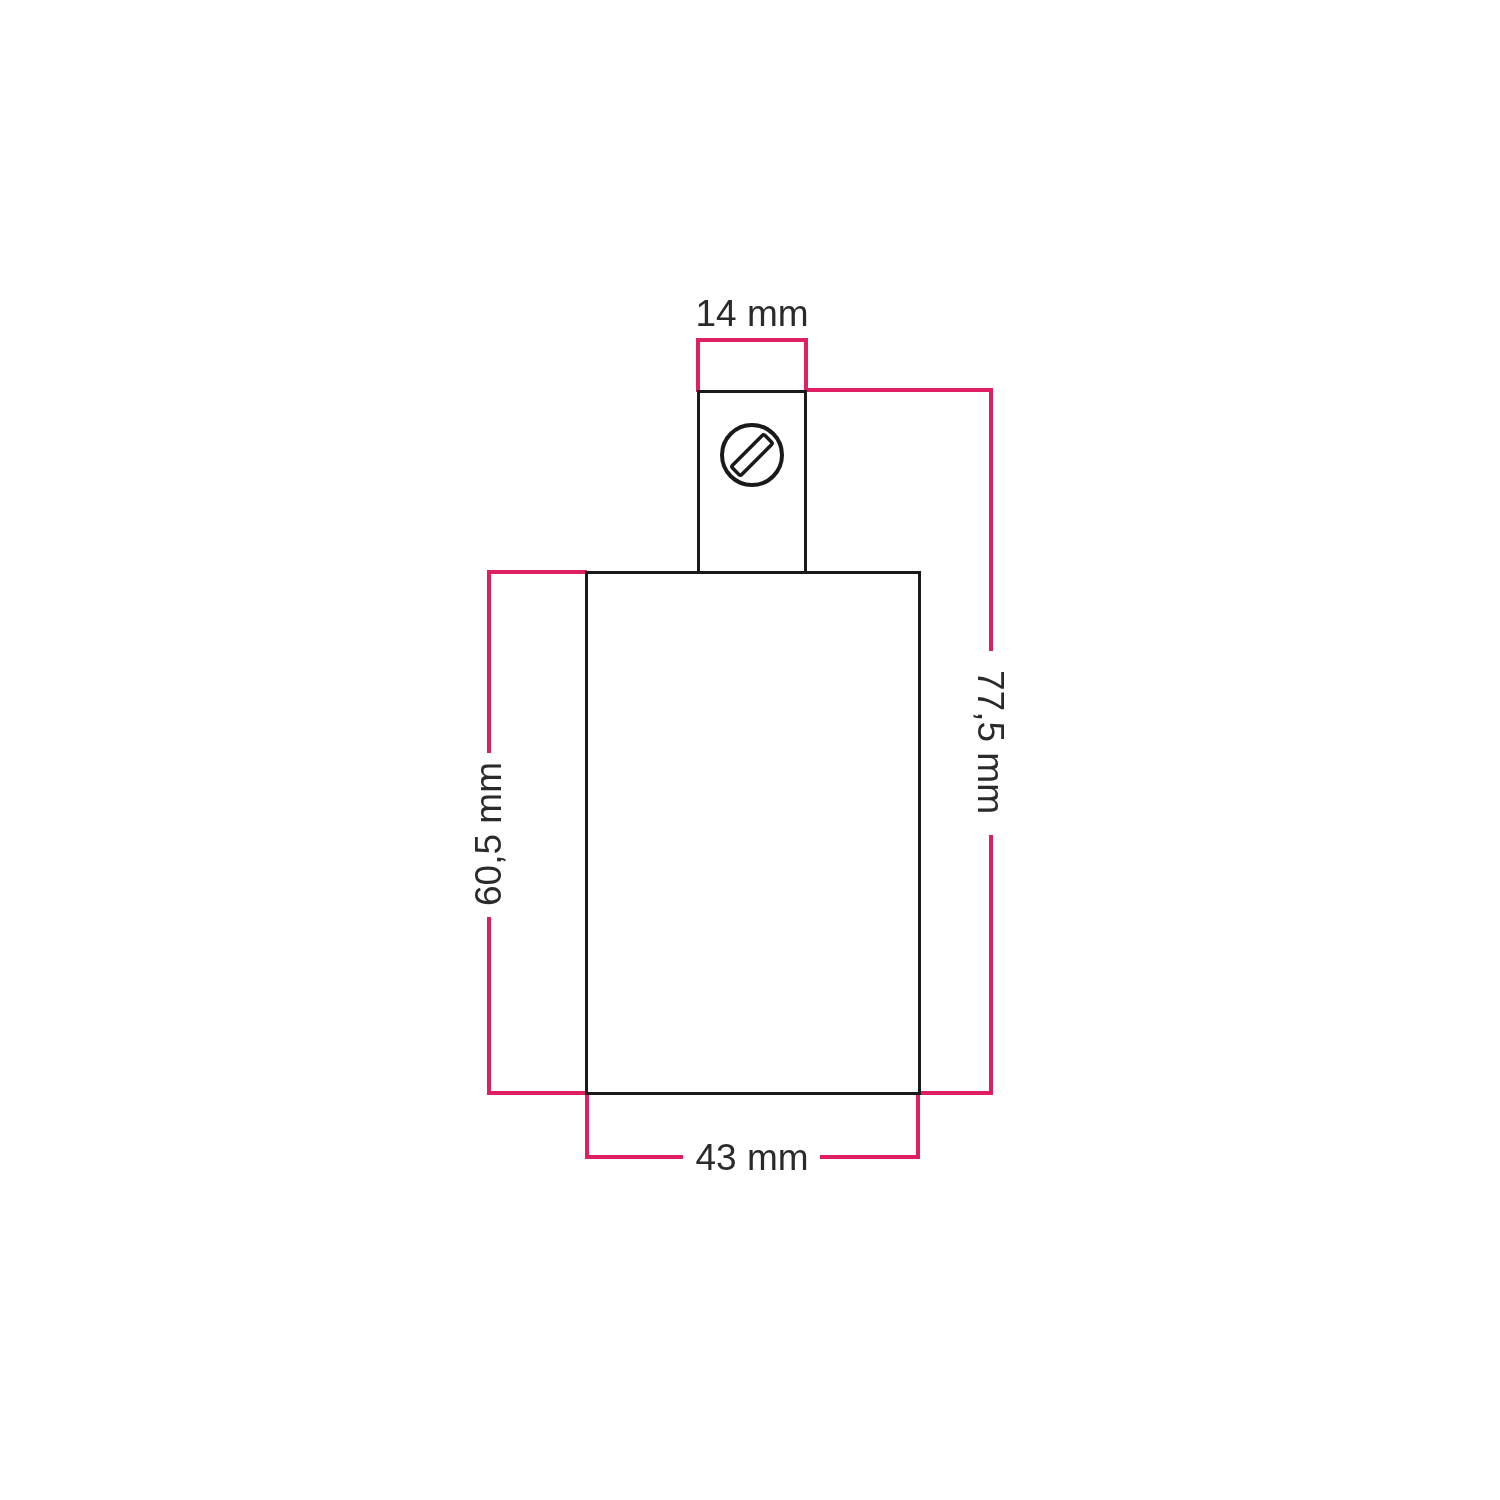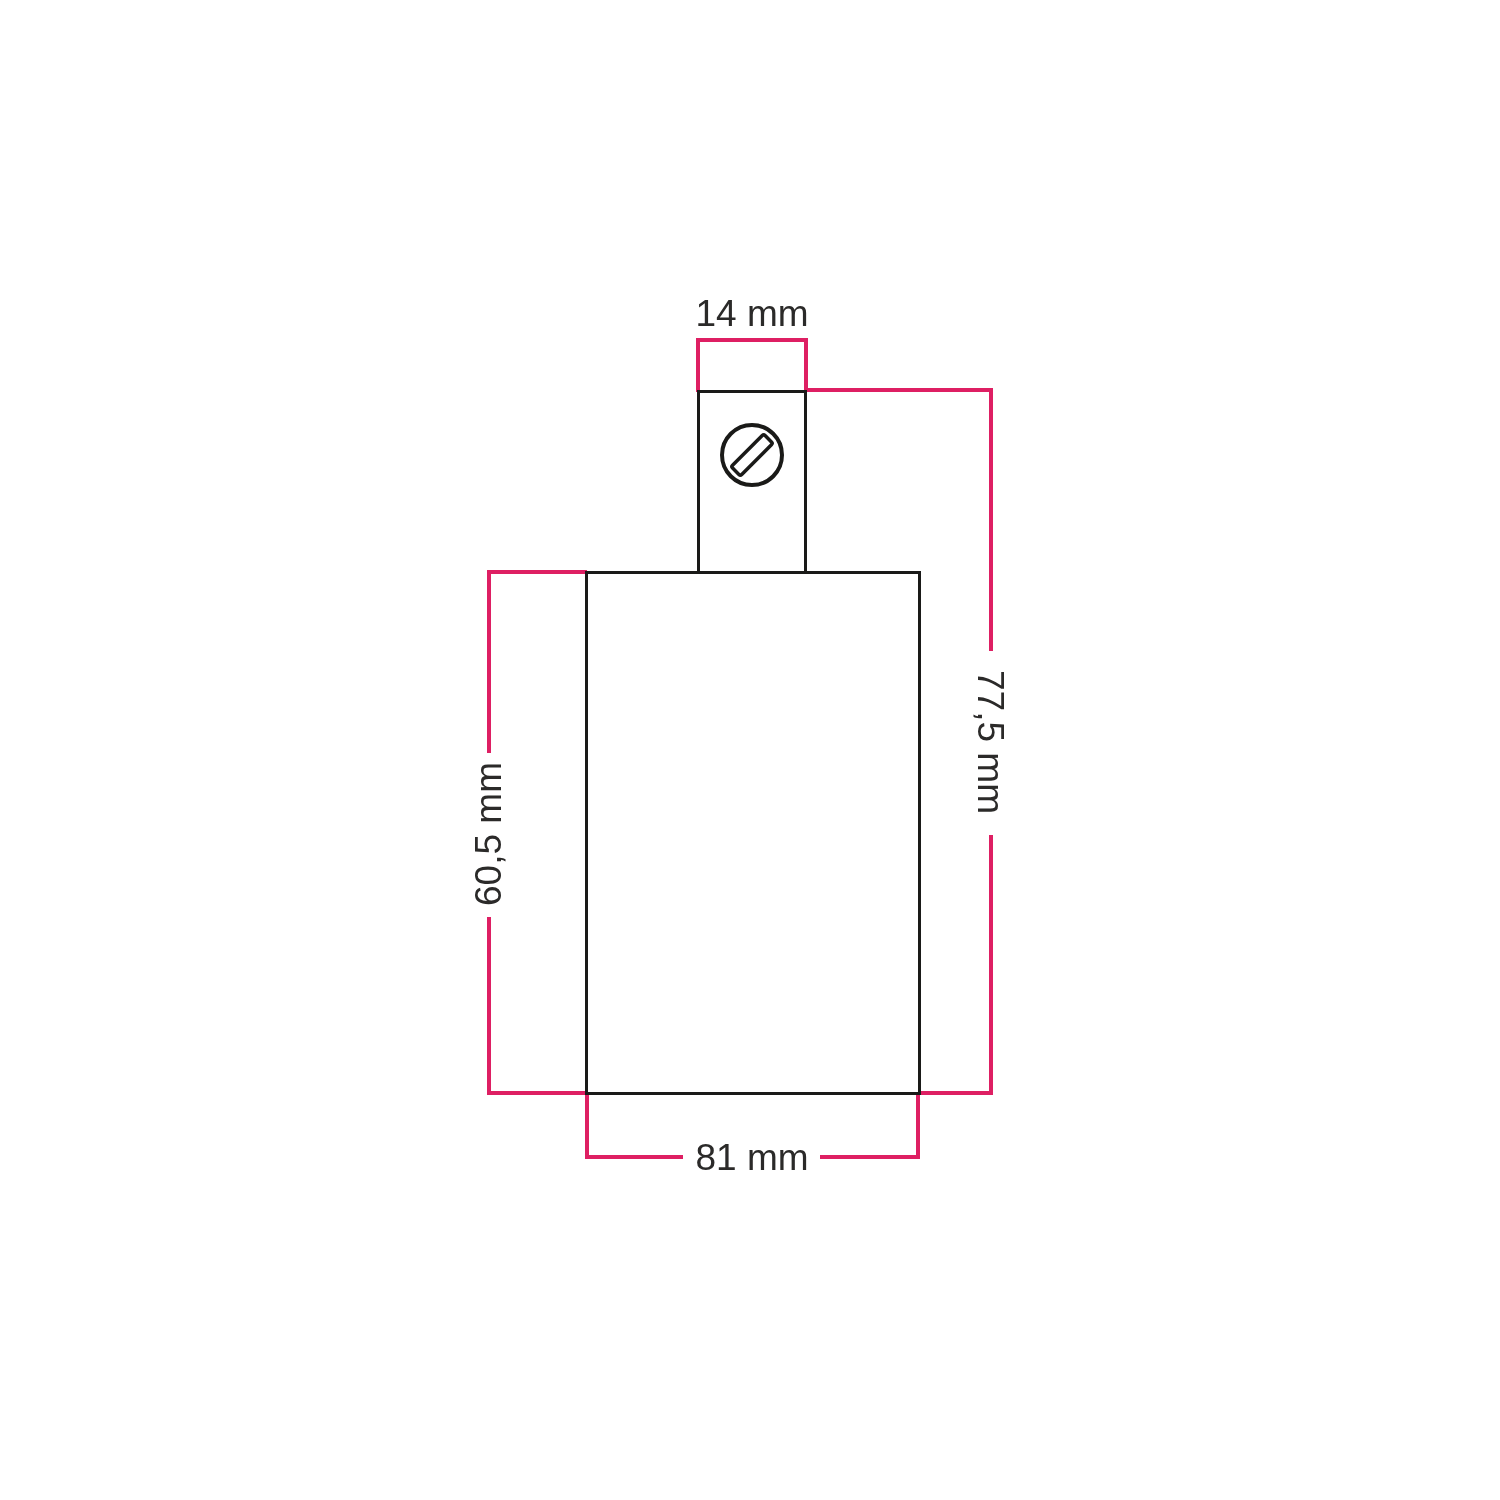--- a/index.html
+++ b/index.html
@@ -94,15 +94,15 @@
   <div class="abs outline-body"></div>
 
   <svg class="abs screw-svg" viewBox="0 0 70 70" xmlns="http://www.w3.org/2000/svg">
     <circle cx="35" cy="35" r="30" fill="none" stroke="#1a1a18" stroke-width="4"></circle>
     <rect x="12" y="28.5" width="46" height="13" rx="2" fill="#ffffff" stroke="#1a1a18" stroke-width="3.5" transform="rotate(-45 35 35)"></rect>
   </svg>
 
   <div class="dim-label label-top">14 mm</div>
   <div class="dim-label label-right">77,5 mm</div>
   <div class="dim-label label-left">60,5 mm</div>
-  <div class="dim-label label-bottom">81 mm</div>
+  <div class="dim-label label-bottom">43 mm</div>
 
 </div>
 
 </body></html>

